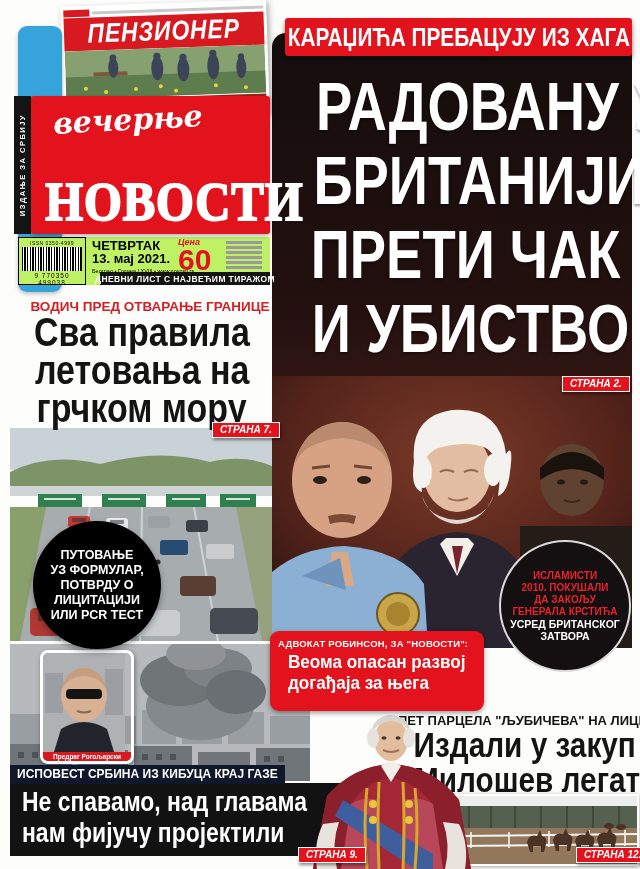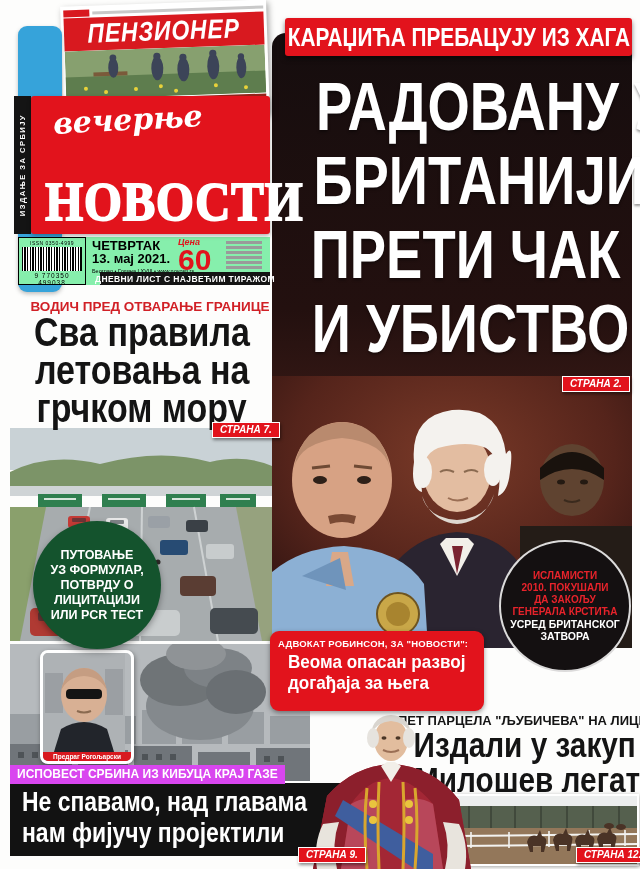--- a/index.html
+++ b/index.html
@@ -35,21 +35,21 @@
   .edition span{color:#fff;font-size:7.5px;font-weight:700;letter-spacing:1.5px;}
   .logo{left:31px;top:96px;width:239px;height:138px;background:#e2131c;border-radius:3px;z-index:5;
         box-shadow:0 2px 4px rgba(0,0,0,.3);}
   .logo .script{position:absolute;left:22px;top:6px;color:#fff;font-family:"DejaVu Serif",serif;
         font-style:italic;font-weight:bold;font-size:30px;transform:rotate(-3deg);}
   .logo .main{position:absolute;left:0;right:0;bottom:4px;text-align:center;color:#fff;
         font-family:"Liberation Serif",serif;font-weight:900;font-size:54px;line-height:56px;
         -webkit-text-stroke:2px #fff;letter-spacing:1px;}
 
   
-  .infobar{left:18px;top:237px;width:252px;height:48px;display:flex;z-index:4;background:#86efac;}
+  .infobar{left:18px;top:237px;width:252px;height:48px;display:flex;z-index:4;background:#bef264;}
   .bc-box{width:68px;border:1px solid #000;padding:2px 3px;box-sizing:border-box;text-align:center;}
   .bc-issn{font-size:5px;letter-spacing:.5px;}
   .bc-bars{height:24px;margin:1px 0;background:repeating-linear-gradient(90deg,#000 0 1px,#fff 1px 2px,#000 2px 4px,#fff 4px 5px,#000 5px 6px,#fff 6px 8px);}
   .bc-digits{font-size:6.5px;letter-spacing:1px;}
   .date-block{width:92px;padding:2px 0 0 6px;box-sizing:border-box;}
   .date-day{font-size:13px;font-weight:900;line-height:13px;}
   .date-date{font-size:13px;font-weight:700;line-height:14px;}
   .date-meta{font-size:5.5px;margin-top:2px;white-space:nowrap;}
   .price-block{width:46px;text-align:left;color:#e2131c;padding-top:1px;}
   .price-label{font-size:9px;font-style:italic;font-weight:700;line-height:9px;}
@@ -90,33 +90,33 @@
                z-index:7;padding:7px 8px;box-sizing:border-box;box-shadow:0 2px 5px rgba(0,0,0,.4);}
   .caption-box .kick{color:#fff;font-weight:900;font-size:9.5px;letter-spacing:.2px;}
   .caption-box .cap{color:#fff;font-weight:700;font-size:19px;line-height:21px;margin-top:2px;}
 
   
   .greece-kick{left:28px;top:299px;width:244px;text-align:center;color:#d12026;font-weight:900;
                font-size:13.5px;z-index:2;}
   .greece-head{left:12px;top:313px;width:260px;text-align:center;color:#141414;z-index:2;}
   .greece-head div{font-weight:900;font-size:40px;line-height:38px;white-space:nowrap;}
   .border-photo{left:10px;top:428px;width:262px;height:213px;z-index:1;}
-  .travel-circle{left:33px;top:521px;width:128px;height:128px;border-radius:50%;background:#14532d;
+  .travel-circle{left:33px;top:521px;width:128px;height:128px;border-radius:50%;background:#000000;
                  z-index:5;display:flex;flex-direction:column;align-items:center;justify-content:center;
                  text-align:right;box-shadow:0 3px 6px rgba(0,0,0,.35);}
   .travel-circle div{color:#fff;font-weight:900;font-size:12.5px;line-height:15px;}
 
   
   .gaza-photo{left:10px;top:644px;width:300px;height:137px;z-index:1;}
   .portrait{left:40px;top:650px;width:88px;height:108px;border:3px solid #fff;border-radius:8px;
             overflow:hidden;z-index:3;box-shadow:1px 2px 5px rgba(0,0,0,.4);}
   .portrait svg{display:block;}
   .portrait .name{position:absolute;left:0;right:0;bottom:0;background:#d8191f;color:#fff;
                   font-size:6.5px;font-weight:700;text-align:center;padding:1px 0;white-space:nowrap;}
-  .gaza-kick{left:10px;top:765px;background:#d946ef;color:#fff;font-weight:900;font-size:12px;
+  .gaza-kick{left:10px;top:765px;background:#0f172a;color:#fff;font-weight:900;font-size:12px;
              padding:2px 7px 3px;z-index:4;white-space:nowrap;}
   .gaza-block{left:10px;top:783px;width:368px;height:73px;background:#121212;z-index:2;
               padding:4px 0 0 12px;box-sizing:border-box;}
   .gaza-block div{color:#fff;font-weight:900;font-size:27px;line-height:31px;white-space:nowrap;
                   transform-origin:left center;}
   .gaza-block .cond85{transform-origin:left center;}
 
   
   .legat-kick{left:398px;top:713px;width:236px;text-align:center;color:#141414;font-weight:900;
               font-size:13px;z-index:3;white-space:nowrap;}

